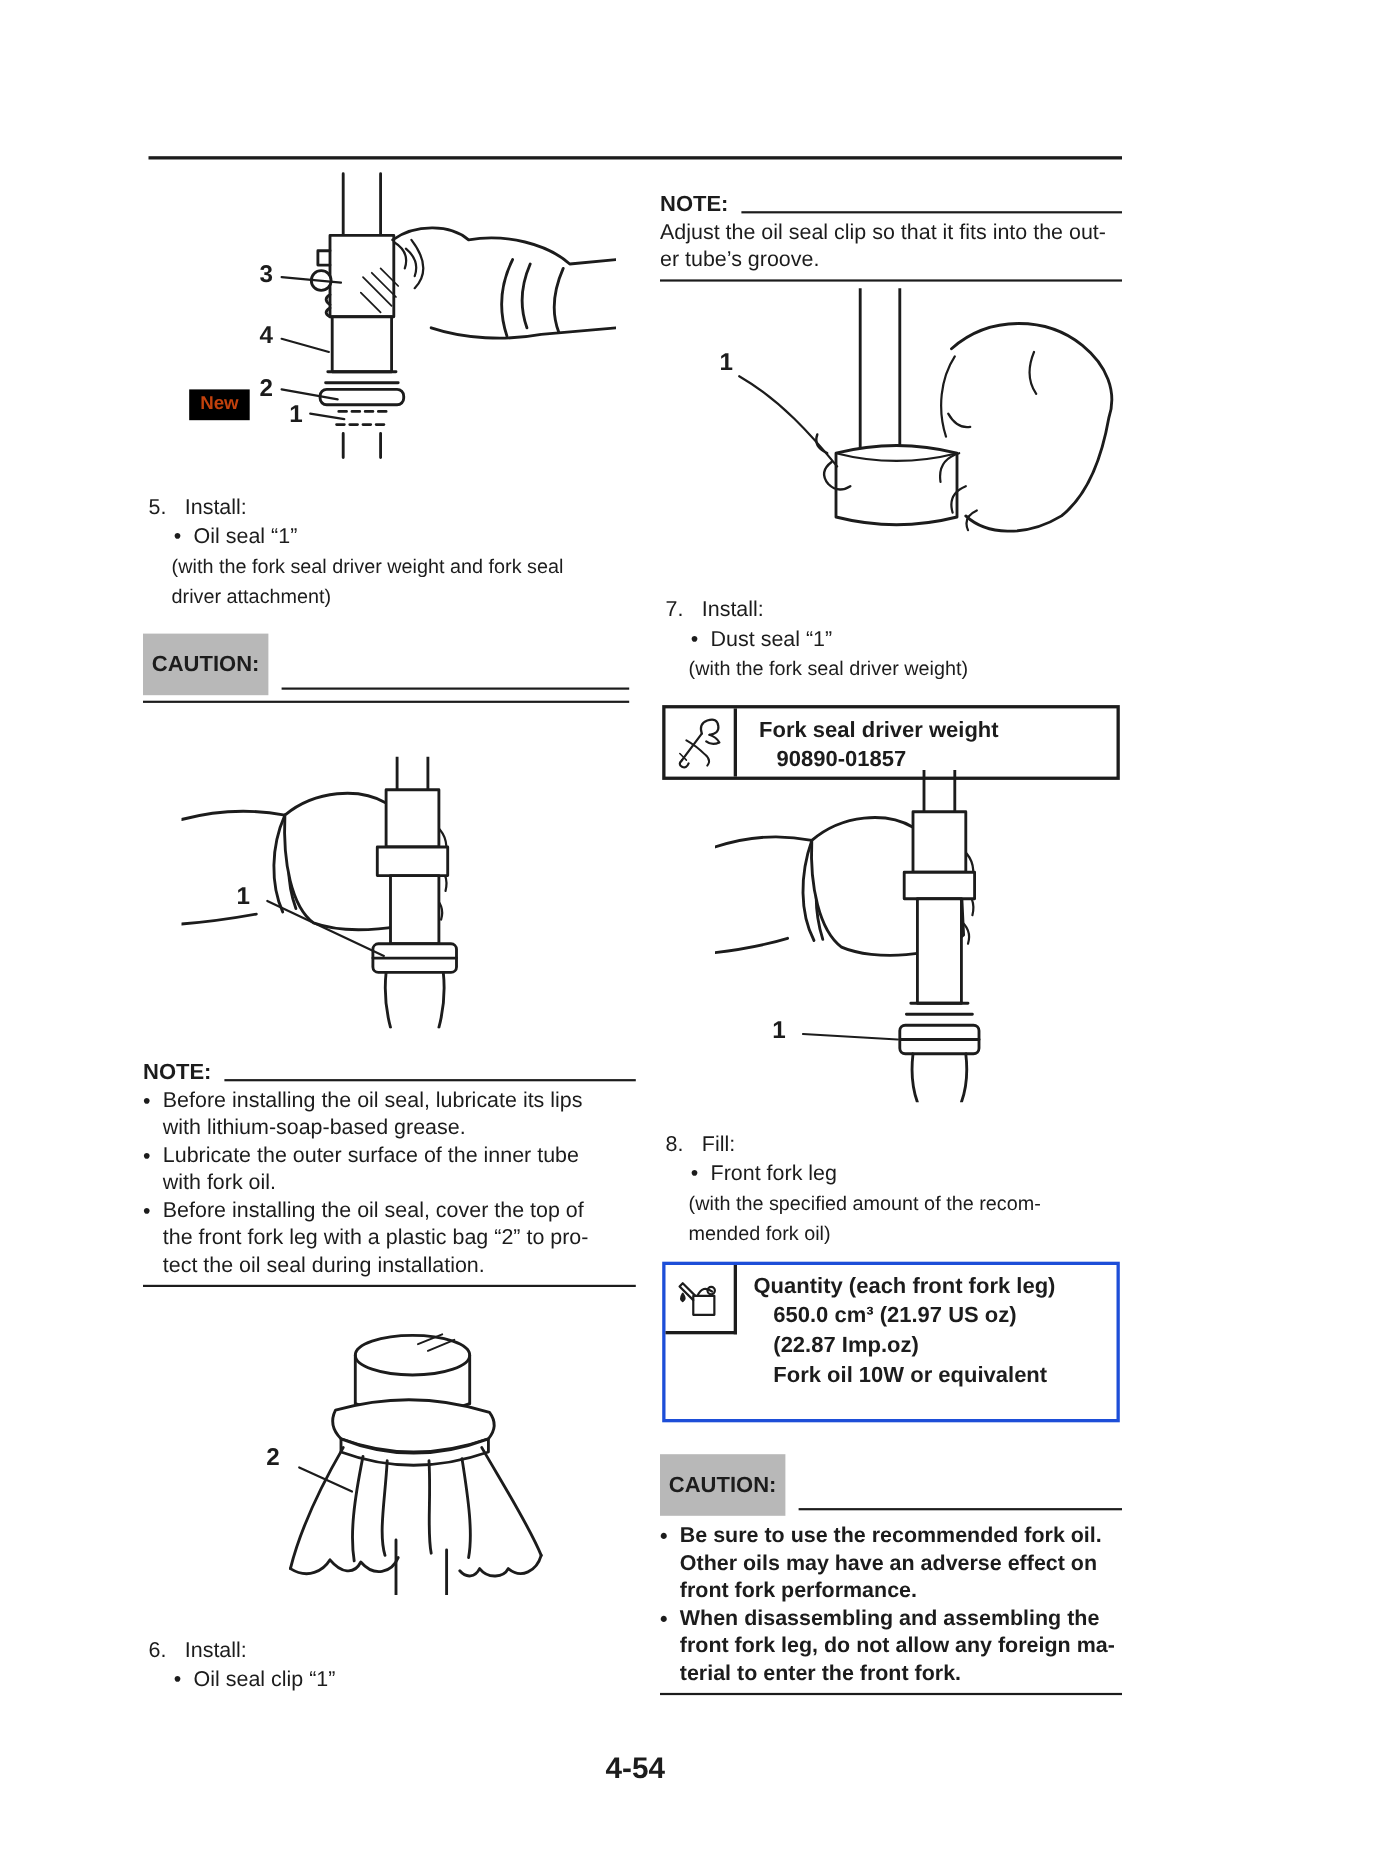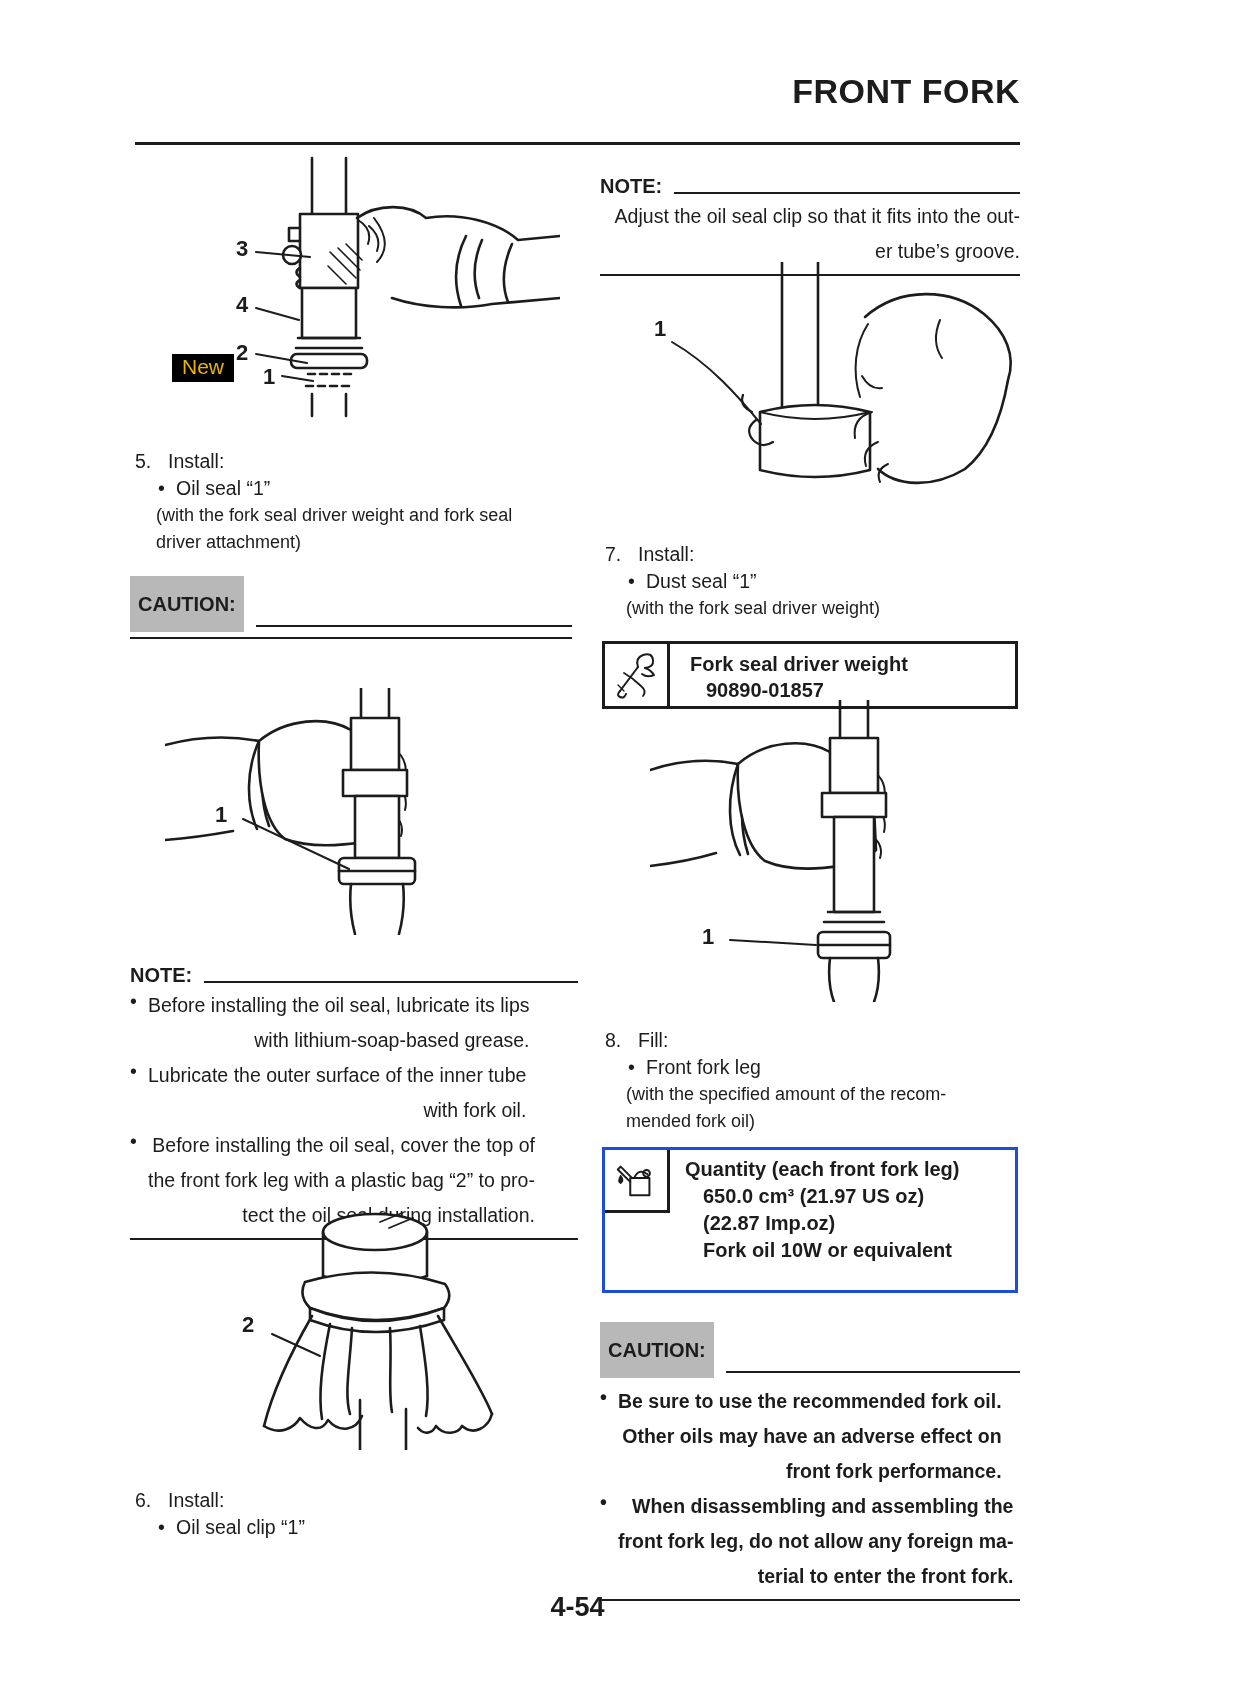--- a/index.html
+++ b/index.html
@@ -1,54 +1,53 @@
 <!DOCTYPE html>
 <html><head>
 <meta charset="utf-8">
 <style>
   html,body{margin:0;padding:0;background:#e8e8e8;}
   .page{position:relative;width:1248px;height:1701px;background:#ffffff;overflow:hidden;
         font-family:"Liberation Sans",sans-serif;color:#1c1c1c;}
   .abs{position:absolute;}
   .h-title{font-size:34px;font-weight:bold;text-align:right;letter-spacing:.5px;}
   .rule{background:#1c1c1c;}
-  .body-text{font-size:19.5px;line-height:35px;white-space:pre-line;text-align:right;}
+  .body-text{font-size:19.5px;line-height:25px;white-space:pre-line;}
   .bold{font-weight:bold;}
   .sec-head{display:flex;align-items:flex-end;}
   .sec-label{font-size:20px;font-weight:bold;line-height:26px;}
   .caution-label{background:#b8b8b8;padding:15px 8px;}
   .sec-line{flex:1;border-bottom:2.5px solid #1c1c1c;margin-bottom:5px;margin-left:12px;}
   .bot-line{border-bottom:2.5px solid #1c1c1c;margin-top:5px;}
   .step-row{display:flex;font-size:19.5px;line-height:27px;}
   .step-num{width:33px;flex:none;}
   .bullet-row{display:flex;margin-left:23px;font-size:19.5px;line-height:27px;}
   .bullet-dot{width:18px;flex:none;}
   .sub-text{margin-left:21px;font-size:18px;line-height:27px;white-space:pre-line;}
   .callout{position:absolute;font-size:22px;font-weight:bold;line-height:22px;}
-  .new-badge{position:absolute;background:#000;color:#eab308;font-size:21px;font-weight:normal;
+  .new-badge{position:absolute;background:#000;color:#c2410c;font-size:17px;font-weight:bold;
              padding:2px 10px 4px 10px;line-height:22px;}
   .tool-box{display:flex;border:3px solid #1c1c1c;background:#fff;}
   .icon-cell{width:62px;flex:none;border-right:3px solid #1c1c1c;display:flex;align-items:center;justify-content:center;}
   .tool-text{padding:7px 0 0 20px;font-size:20px;font-weight:bold;line-height:26px;}
   .indent16{margin-left:16px;}
   .spec-box{position:relative;border:3px solid #1d4ed8;background:#fff;}
   .spec-icon-cell{position:absolute;left:0;top:0;width:62px;height:60px;border-right:3px solid #1c1c1c;
                   border-bottom:3px solid #1c1c1c;display:flex;align-items:center;justify-content:center;}
   .spec-text{padding:6px 0 0 80px;font-size:20px;font-weight:bold;line-height:27px;}
   .indent18{margin-left:18px;}
   .pagenum{font-size:27px;font-weight:bold;text-align:center;}
   svg{display:block;}
   svg *{vector-effect:non-scaling-stroke;}
 </style>
 </head>
 <body>
 
 <div class="page">
 
-  <div class="abs h-title" style="left:560px;top:72px;width:460px;">FRONT FORK</div>
   <div class="abs rule" style="left:135px;top:142px;width:885px;height:3px;"></div>
 
   <div class="abs" style="left:160px;top:156px;width:400px;height:262px;">
     <svg width="400" height="262" viewBox="0 0 400 262" fill="none" stroke="#1c1c1c" stroke-width="2.6" stroke-linecap="round" stroke-linejoin="round">
       <path d="M152 2 V58 M186 2 V58"></path>
       <rect x="140" y="58" width="58" height="74" fill="#fff"></rect>
       <path d="M140 72 h-11 v13 h11"></path>
       <circle cx="132" cy="99" r="9" fill="#fff"></circle>
       <path d="M140 112 q-7 4 0 9 M140 124 q-7 4 0 8"></path>
       <path d="M170 96 l26 26 M178 92 l22 22 M186 88 l16 16 M168 110 l18 18" stroke-width="1.6"></path>

